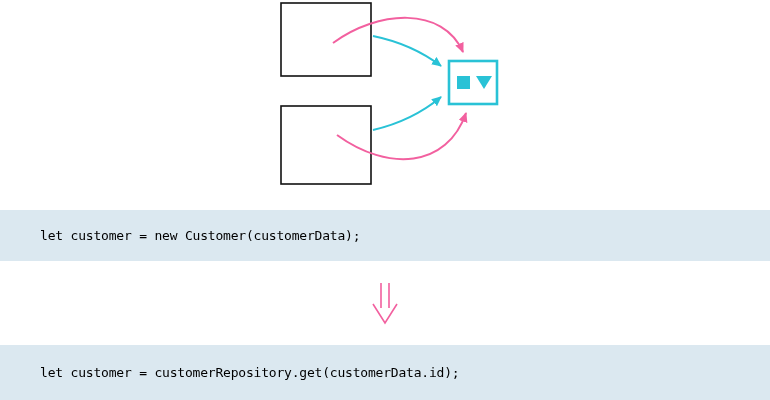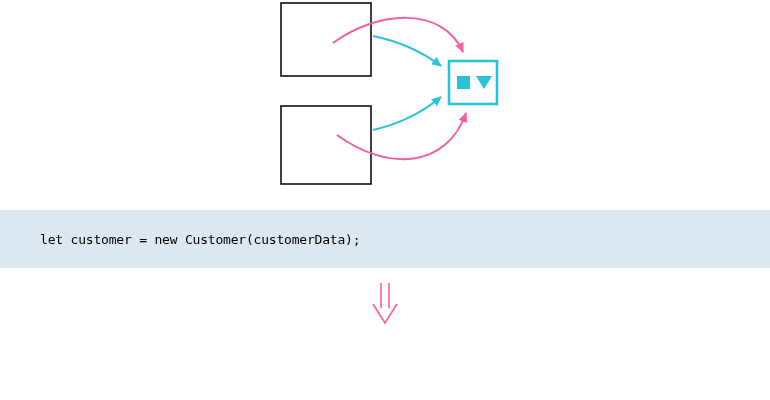--- a/index.html
+++ b/index.html
@@ -30,21 +30,21 @@
   .pink-thin  { fill: none; stroke: var(--pink, #f2609f); stroke-width: 1.6; }
 
   .code-band {
     position: absolute;
     left: 0;
     width: 770px;
     background: var(--band-bg, #dbe8f0);
     display: flex;
     align-items: center;
   }
-  .band-before { top: 210px; height: 58px; }
+  .band-before { top: 210px; height: 51px; }
   .band-after  { top: 345px; height: 55px; }
 
   .code-band code {
     font-family: "DejaVu Sans Mono", "Liberation Mono", monospace;
     font-size: 13px;
     letter-spacing: -0.2px;
     color: var(--code-text, #000000);
     margin-left: 40px;
     white-space: pre;
   }
@@ -96,14 +96,17 @@
   </div>
 
   <div class="transform-arrow">
     <svg width="36" height="44" viewBox="0 0 36 44">
       <line x1="14" y1="2" x2="14" y2="27" class="pink-thin"></line>
       <line x1="22" y1="2" x2="22" y2="27" class="pink-thin"></line>
       <polyline points="6,23 18,42 30,23" class="pink-thin"></polyline>
     </svg>
   </div>
 
+  <div class="code-band band-after">
+    <code>let customer = customerRepository.get(customerData.id);</code>
+  </div>
 
 </div>
 
 </body></html>

